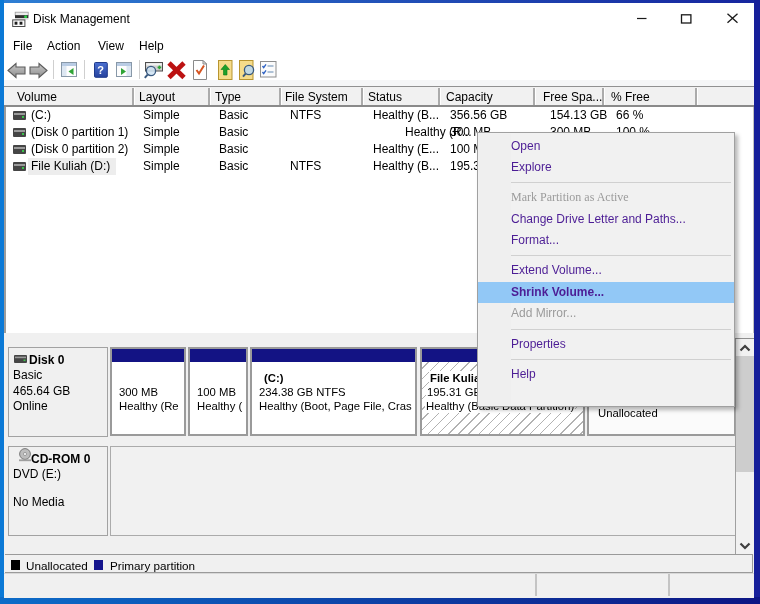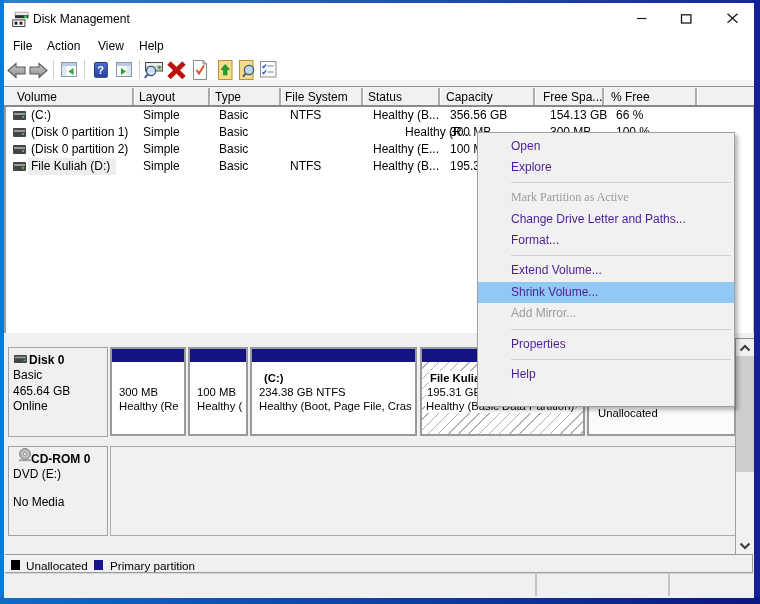--- a/index.html
+++ b/index.html
@@ -295,19 +295,19 @@
 <div class="abs" style="left:477px;top:132px;width:258px;height:275px;background:#f1f1f1;border:1px solid #a0a0a0;box-sizing:border-box;box-shadow:3px 3px 4px rgba(0,0,0,0.28);padding-top:2.5px;">
   <div style="position:absolute;left:1px;top:1px;bottom:1px;width:32px;background:#efefef;"></div>
   <div class="mi" style="position:relative;">Open</div>
   <div class="mi" style="position:relative;">Explore</div>
   <div class="msep"></div>
   <div class="mi dis" style="position:relative;font-family:Liberation Serif, serif;">Mark Partition as Active</div>
   <div class="mi" style="position:relative;">Change Drive Letter and Paths...</div>
   <div class="mi" style="position:relative;">Format...</div>
   <div class="msep"></div>
   <div class="mi" style="position:relative;">Extend Volume...</div>
-  <div class="mi" style="position:relative;background:#92c8f6;">Shrink Volume...</div>
+  <div class="mi" style="position:relative;background:#92c8f6;font-weight:bold;">Shrink Volume...</div>
   <div class="mi dis" style="position:relative;">Add Mirror...</div>
   <div class="msep"></div>
   <div class="mi" style="position:relative;">Properties</div>
   <div class="msep"></div>
   <div class="mi" style="position:relative;">Help</div>
 </div>
 
 </body></html>

